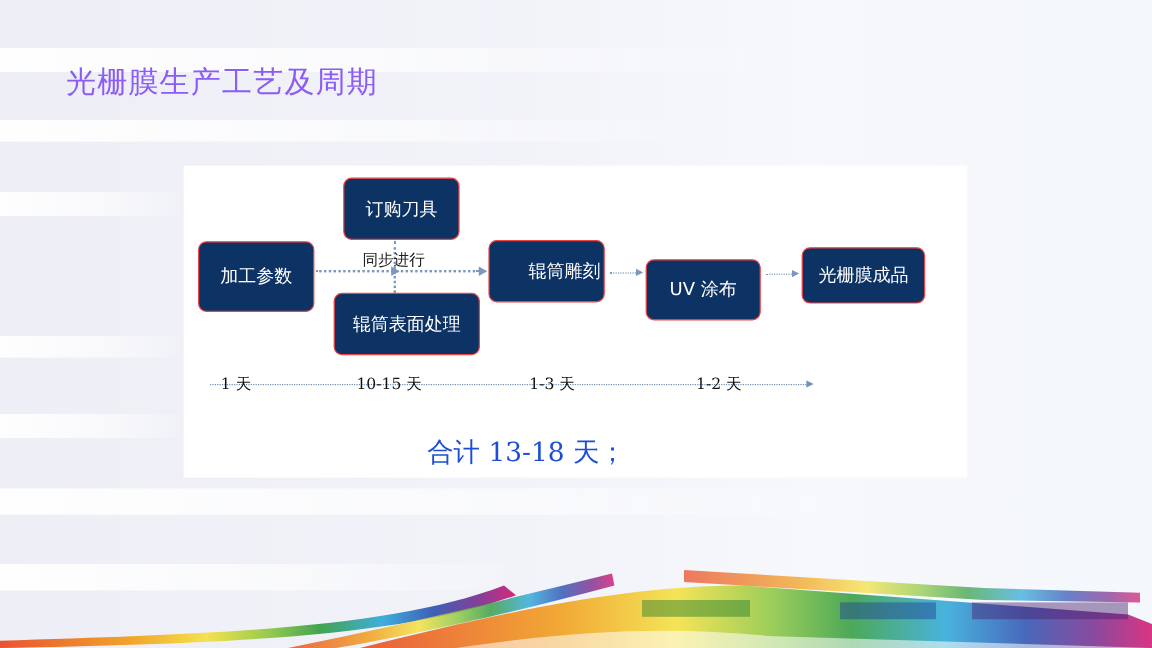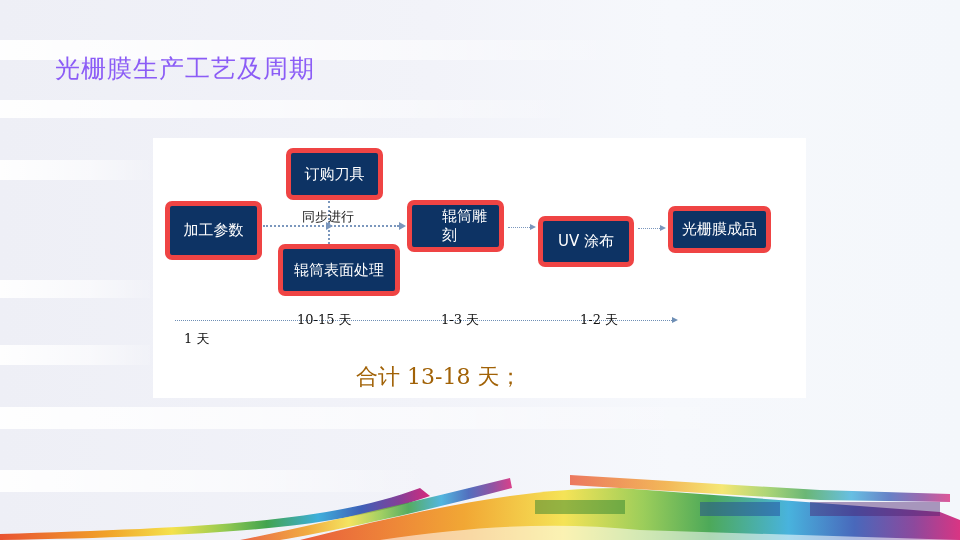--- a/index.html
+++ b/index.html
@@ -8,30 +8,30 @@
          background:#f3f4f9; }
   .bg { position:absolute; inset:0;
         background:linear-gradient(90deg,#eeeff6 0%,#f2f3f9 45%,#f6f8fc 70%,#f4f7fb 100%); }
   .stripe { position:absolute; left:0; height:22px;
             background:linear-gradient(90deg,rgba(255,255,255,0.95),rgba(255,255,255,0.6) 60%,rgba(255,255,255,0.1)); }
   .title { position:absolute; left:55px; top:28px; font-size:25px; color:#8b5cf6;
            letter-spacing:1px; font-family:"DejaVu Sans",sans-serif;margin-top:24px; }
   .panel { position:absolute; left:153px; top:138px; width:653px; height:260px; background:#ffffff; }
   .box { position:absolute; background:#0d3364; color:#fff; border-radius:7px;
          display:flex; align-items:center; justify-content:center; font-size:15px;
-         border:5px solid #ef4444; box-sizing:border-box; }
+         border:1px solid #ef4444; box-sizing:border-box; }
   .dotline-h { position:absolute; height:0; border-top:2px dotted #7b97bd; }
   .dotline-v { position:absolute; width:0; border-left:2px dotted #7b97bd; }
   .arrowhead { position:absolute; width:0; height:0; border-top:4px solid transparent;
                border-bottom:4px solid transparent; border-left:7px solid #7b97bd; }
   .sync { position:absolute; font-size:13px; color:#222; }
   .tl-line { position:absolute; height:0; border-top:1px dotted #6f8fb5; }
   .tl-label { position:absolute; font-size:13px; color:#111; font-family:"DejaVu Serif","Liberation Serif",serif;
               background:transparent; }
-  .total { position:absolute; font-size:22px; color:#a16207; font-family:"DejaVu Serif","Liberation Serif",serif; }
+  .total { position:absolute; font-size:22px; color:#1d4ed8; font-family:"DejaVu Serif","Liberation Serif",serif; }
   .rainbow { position:absolute; left:0; bottom:0; width:960px; height:110px; }
 </style>
 </head>
 <body>
 
 <div class="bg"></div>
 <div class="stripe" style="top:40px;width:620px;height:20px;"></div>
 <div class="stripe" style="top:100px;width:560px;height:18px;"></div>
 <div class="stripe" style="top:160px;width:150px;height:20px;"></div>
 <div class="stripe" style="top:280px;width:150px;height:18px;"></div>
@@ -68,21 +68,21 @@
 </div>
 <div class="box" style="left:538px;top:216px;width:96px;height:51px;">
   <span>UV 涂布</span>
 </div>
 <div class="box" style="left:668px;top:206px;width:103px;height:47px;">
   <span>光栅膜成品</span>
 </div>
 
 <div class="tl-line" style="left:175px;top:320px;width:497px;"></div>
 <div class="arrowhead" style="left:672px;top:317px;border-left-width:6px;border-top-width:3px;border-bottom-width:3px;border-left-color:#6f8fb5;"></div>
-<div class="tl-label" style="left:184px;top:330px;">1 天</div>
+<div class="tl-label" style="left:184px;top:311px;">1 天</div>
 <div class="tl-label" style="left:297px;top:311px;">10-15 天</div>
 <div class="tl-label" style="left:441px;top:311px;">1-3 天</div>
 <div class="tl-label" style="left:565px;top:311px;margin-left:15px;">1-2 天</div>
 
 <div class="total" style="left:356px;top:362px;">合计 13-18 天；</div>
 
 <svg class="rainbow" viewBox="0 0 960 110" preserveAspectRatio="none">
   <defs>
     <linearGradient id="rb" x1="0" y1="0" x2="1" y2="0">
       <stop offset="0" stop-color="#e8421c"></stop>

